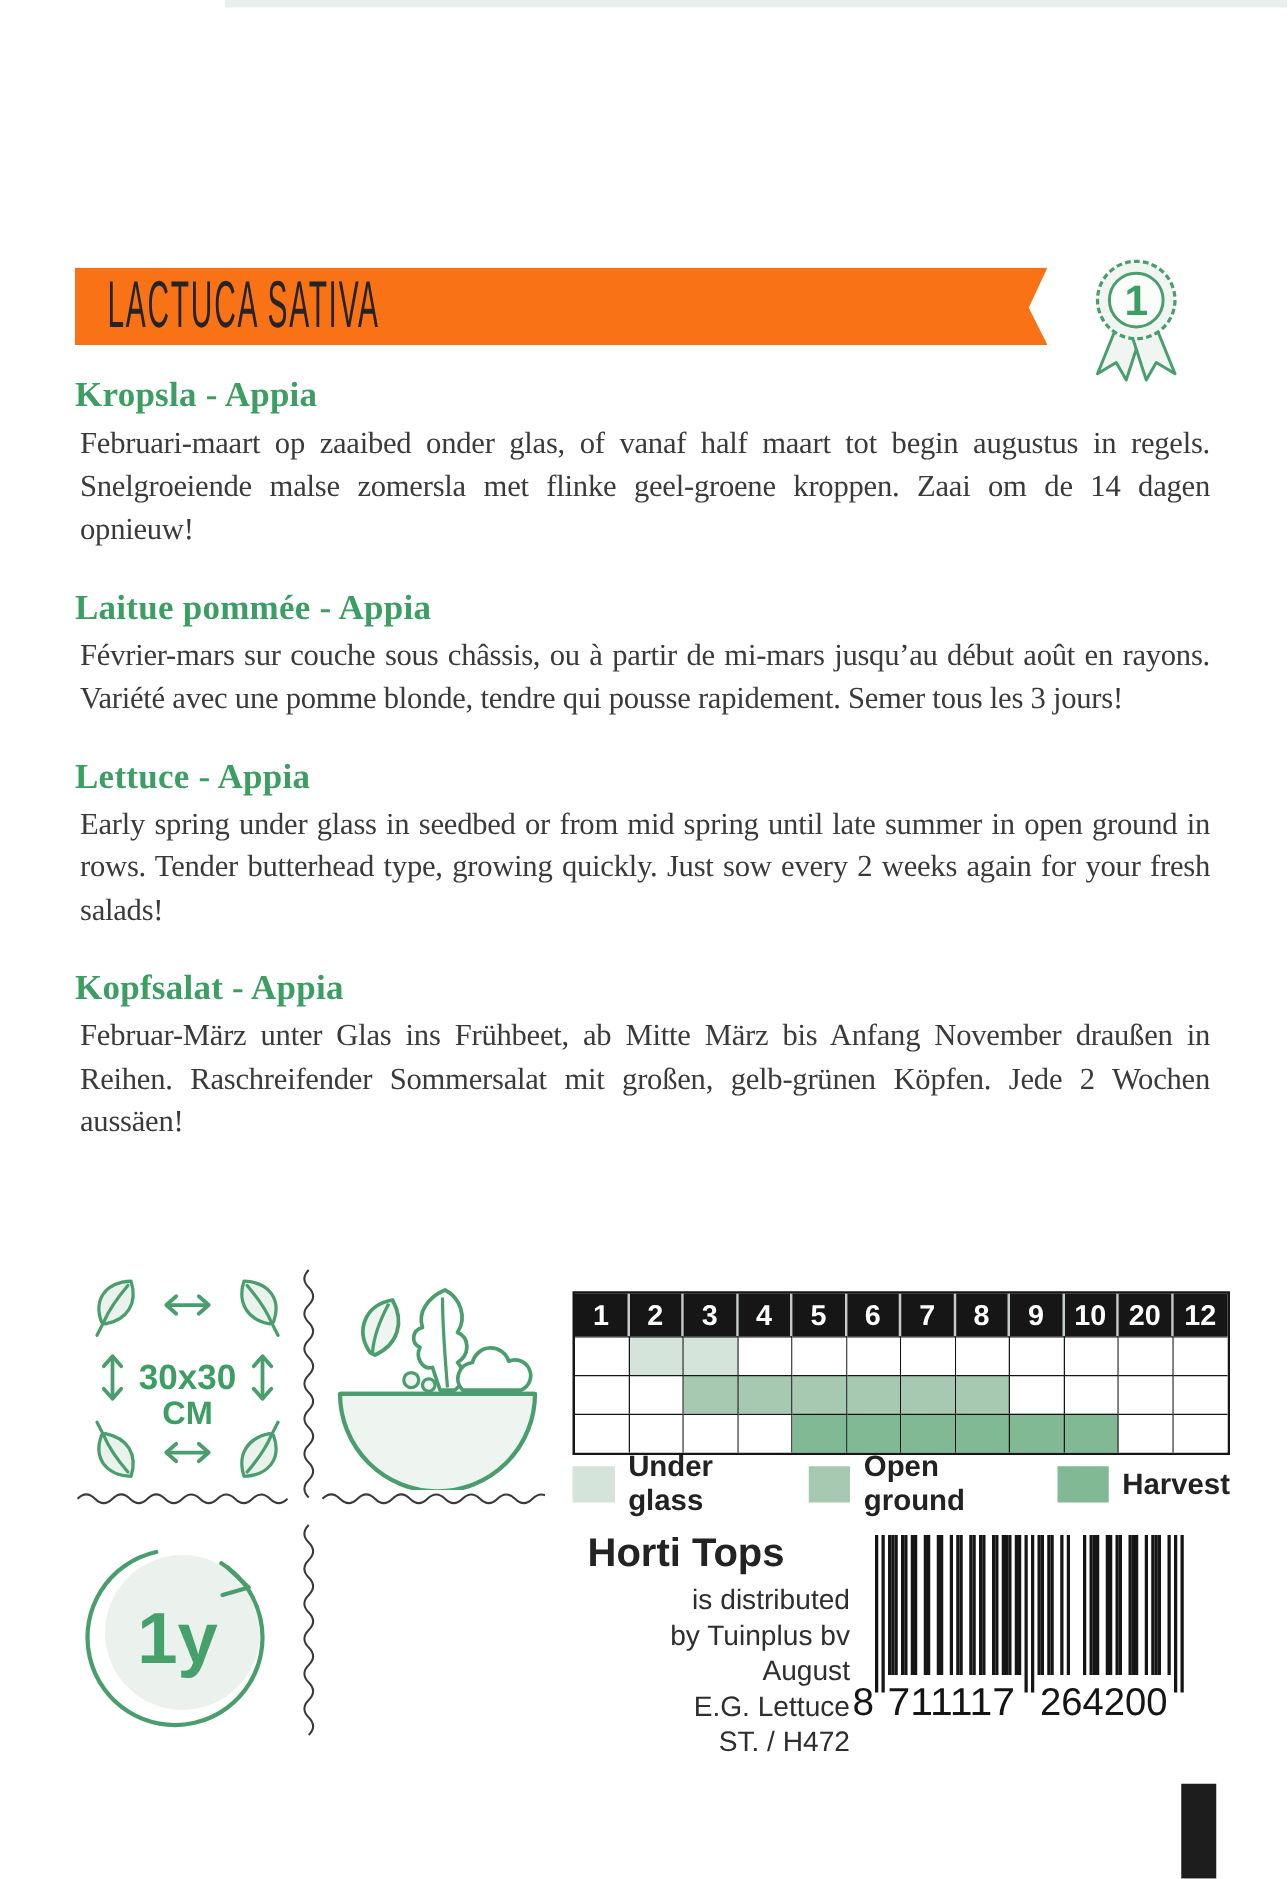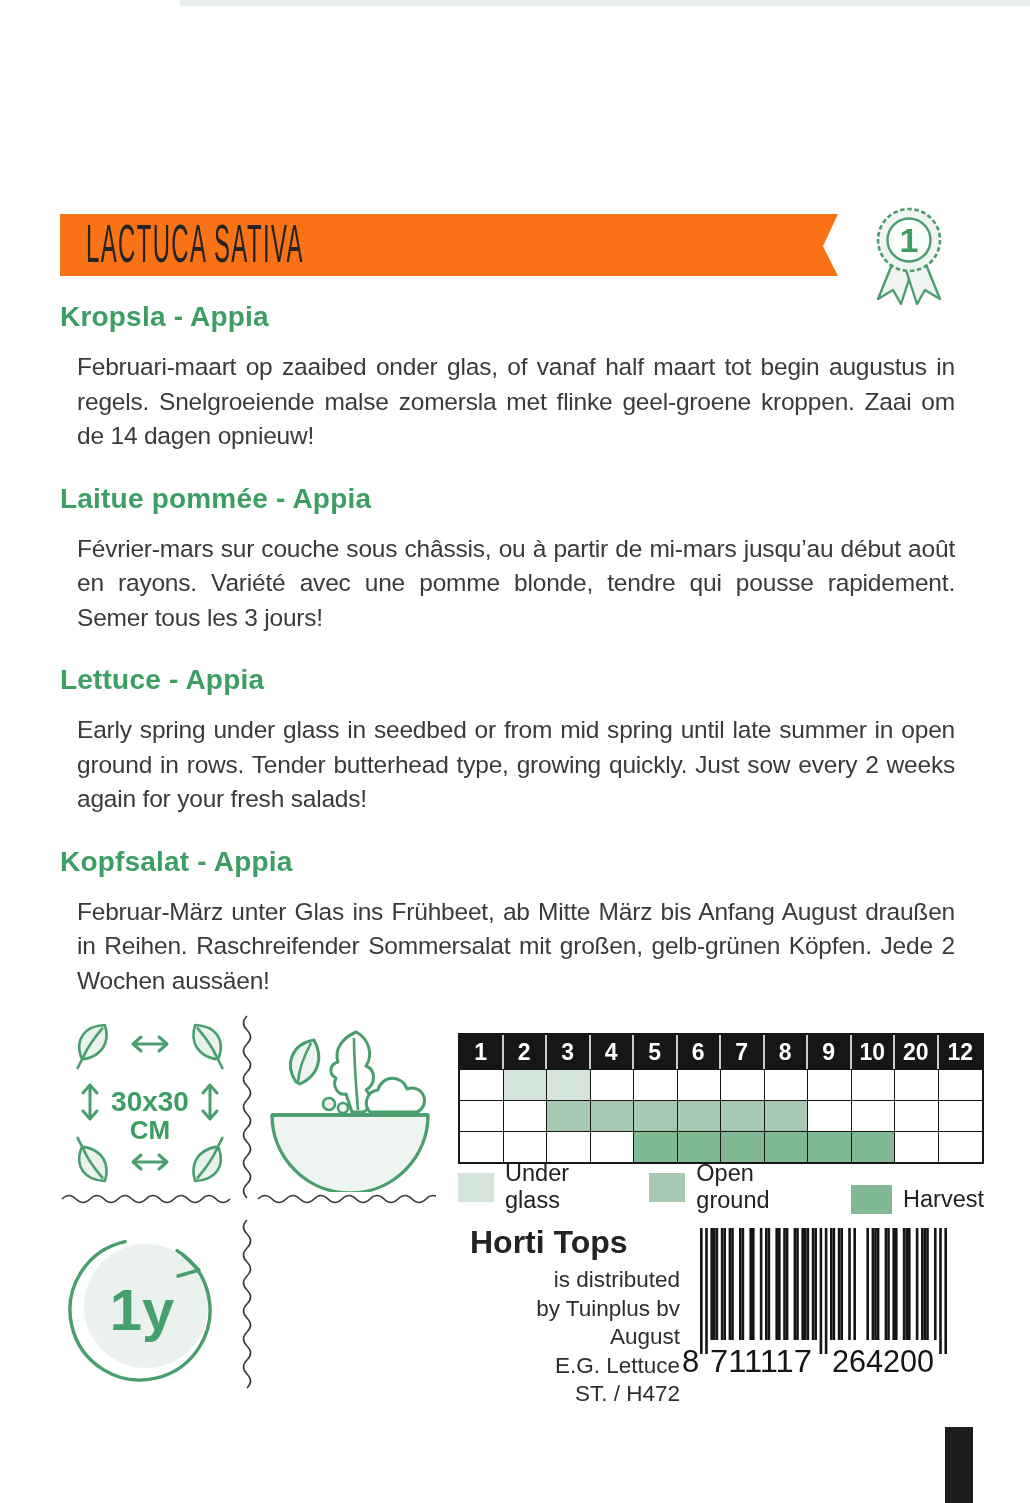--- a/index.html
+++ b/index.html
@@ -11,38 +11,38 @@
   
   .banner{position:absolute;left:60px;top:214px;width:778px;height:62px;background:#f97316;
           clip-path:polygon(0 0,100% 0,calc(100% - 15px) 52%,100% 100%,0 100%);
           display:flex;align-items:flex-start;}
   .banner-title{font-size:52px;color:#242424;letter-spacing:3px;white-space:nowrap;
           transform:scaleX(0.46) scaleY(1.02);transform-origin:left center;margin-left:26px;font-weight:400;}
 
   .badge{position:absolute;left:858px;top:200px;}
 
   
-  .content{position:absolute;left:60px;top:301px;width:912px;}
+  .content{position:absolute;left:60px;top:301px;width:912px;font-family:Liberation Serif, serif;}
   .lang-section{margin-bottom:29px;}
   .lang-heading{color:#3d9e63;font-size:28px;font-weight:bold;margin:0 0 5px 0;letter-spacing:0.2px;}
-  .lang-body{font-size:24.5px;line-height:34.5px;text-align:justify;margin:17px;color:#3a3a3a;letter-spacing:-0.2px;}
+  .lang-body{font-size:24.5px;line-height:34.5px;text-align:justify;margin:4px;color:#3a3a3a;letter-spacing:-0.2px;}
 
   
   .picto{position:absolute;}
   .wave{position:absolute;}
 
   
   .calendar{position:absolute;left:458px;top:1033px;width:526px;display:grid;
             grid-template-columns:repeat(12,1fr);border:2px solid #161616;box-sizing:border-box;}
   .m-head{height:34px;background:#161616;color:#fff;font-weight:bold;font-size:23px;
           text-align:center;line-height:34px;border-right:2px solid #c6ccc8;box-sizing:border-box;}
   .m-head.last{border-right:none;}
   .cell{height:31px;border-top:1.7px solid #161616;border-right:1.7px solid #161616;box-sizing:border-box;background:#fff;}
   .cell.last{border-right:none;}
-  .legend{position:absolute;left:458px;top:1160px;width:526px;display:flex;align-items:flex-end;}
+  .legend{position:absolute;left:458px;top:1160px;width:526px;display:flex;align-items:center;font-weight:bold;}
   .legend-item{display:flex;align-items:center;margin-right:34px;}
   .legend-item:last-child{margin-right:0;}
   .swatch{width:41px;height:29px;margin-right:11px;}
   .legend-label{font-size:23.5px;color:#222;}
 
   
   .distributor{position:absolute;left:470px;top:1224px;width:210px;}
   .dist-name{font-size:32px;font-weight:bold;color:#232323;margin-bottom:5px;}
   .dist-line{font-size:22.5px;line-height:28.5px;color:#2e2e2e;text-align:right;}
 
@@ -79,21 +79,21 @@
     <div class="lang-section">
       <h2 class="lang-heading">Laitue pommée - Appia</h2>
       <p class="lang-body">Février-mars sur couche sous châssis, ou à partir de mi-mars jusqu’au début août en rayons. Variété avec une pomme blonde, tendre qui pousse rapidement. Semer tous les 3 jours!</p>
     </div>
     <div class="lang-section">
       <h2 class="lang-heading">Lettuce - Appia</h2>
       <p class="lang-body">Early spring under glass in seedbed or from mid spring until late summer in open ground in rows. Tender butterhead type, growing quickly. Just sow every 2 weeks again for your fresh salads!</p>
     </div>
     <div class="lang-section">
       <h2 class="lang-heading">Kopfsalat - Appia</h2>
-      <p class="lang-body">Februar-März unter Glas ins Frühbeet, ab Mitte März bis Anfang August draußen in Reihen. Raschreifender Sommersalat mit großen, gelb-grünen Köpfen. Jede 2 Wochen aussäen!</p>
+      <p class="lang-body">Februar-März unter Glas ins Frühbeet, ab Mitte März bis Anfang November draußen in Reihen. Raschreifender Sommersalat mit großen, gelb-grünen Köpfen. Jede 2 Wochen aussäen!</p>
     </div>
   </div>
 
   <svg class="picto" style="left:60px;top:1010px" width="180" height="186" viewBox="0 0 180 186">
     <defs>
       <g id="leaf">
         <path d="M1,30 C-3,11 9,-1 29,1 C32,19 22,31 4,32 Z" fill="#eaf2ec" stroke="#4a9e6e" stroke-width="2.6" stroke-linejoin="round"></path>
         <path d="M26,4 C17,12 9,20 3,30 L-4,40" fill="none" stroke="#4a9e6e" stroke-width="2.6" stroke-linecap="round"></path>
       </g>
       <g id="harrow">

